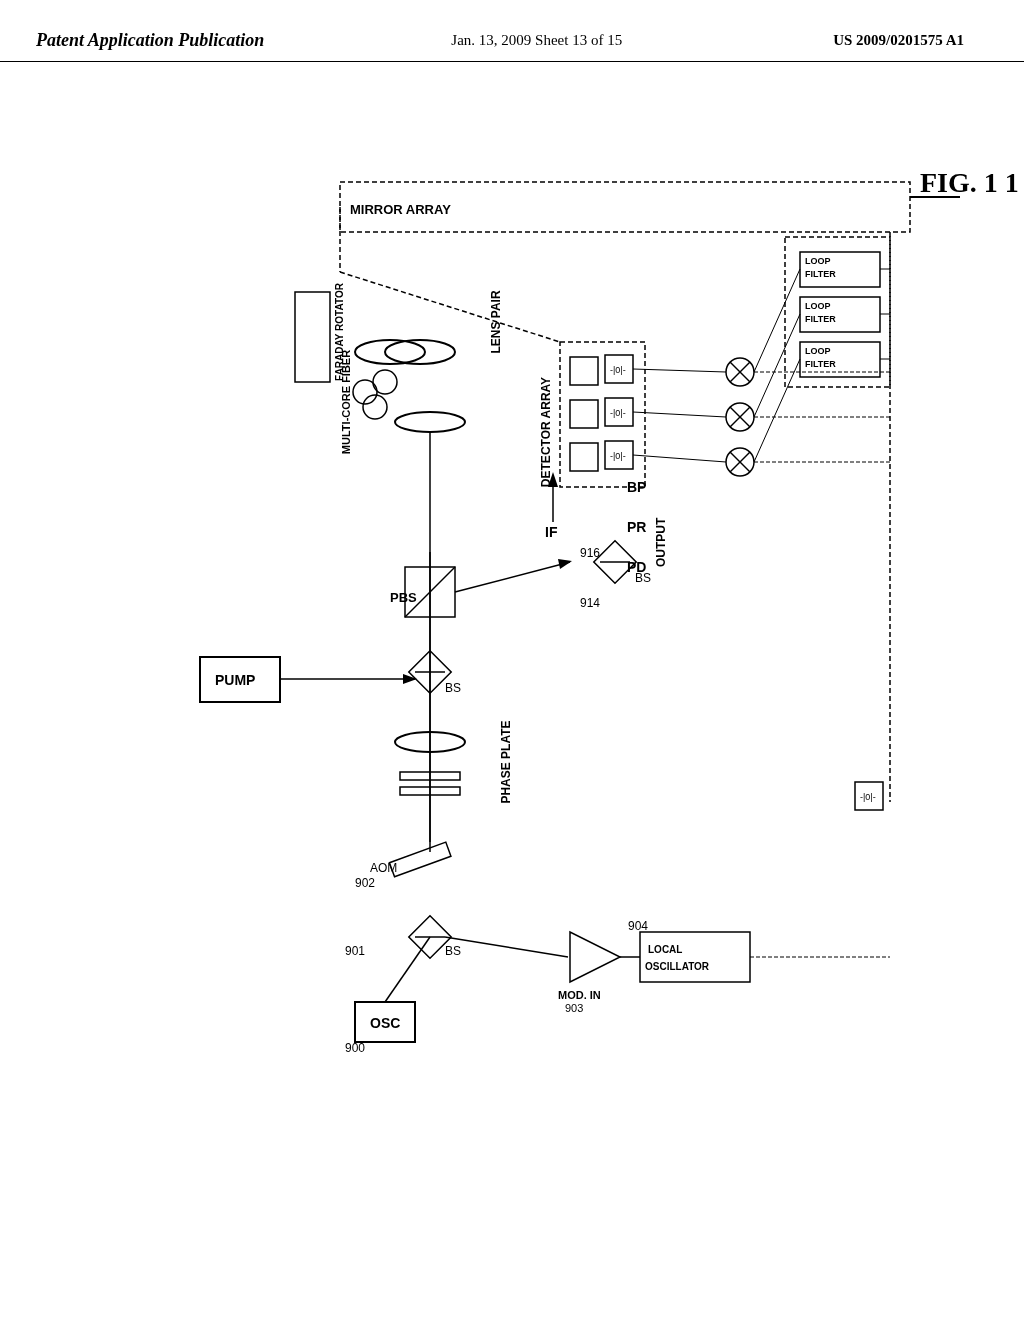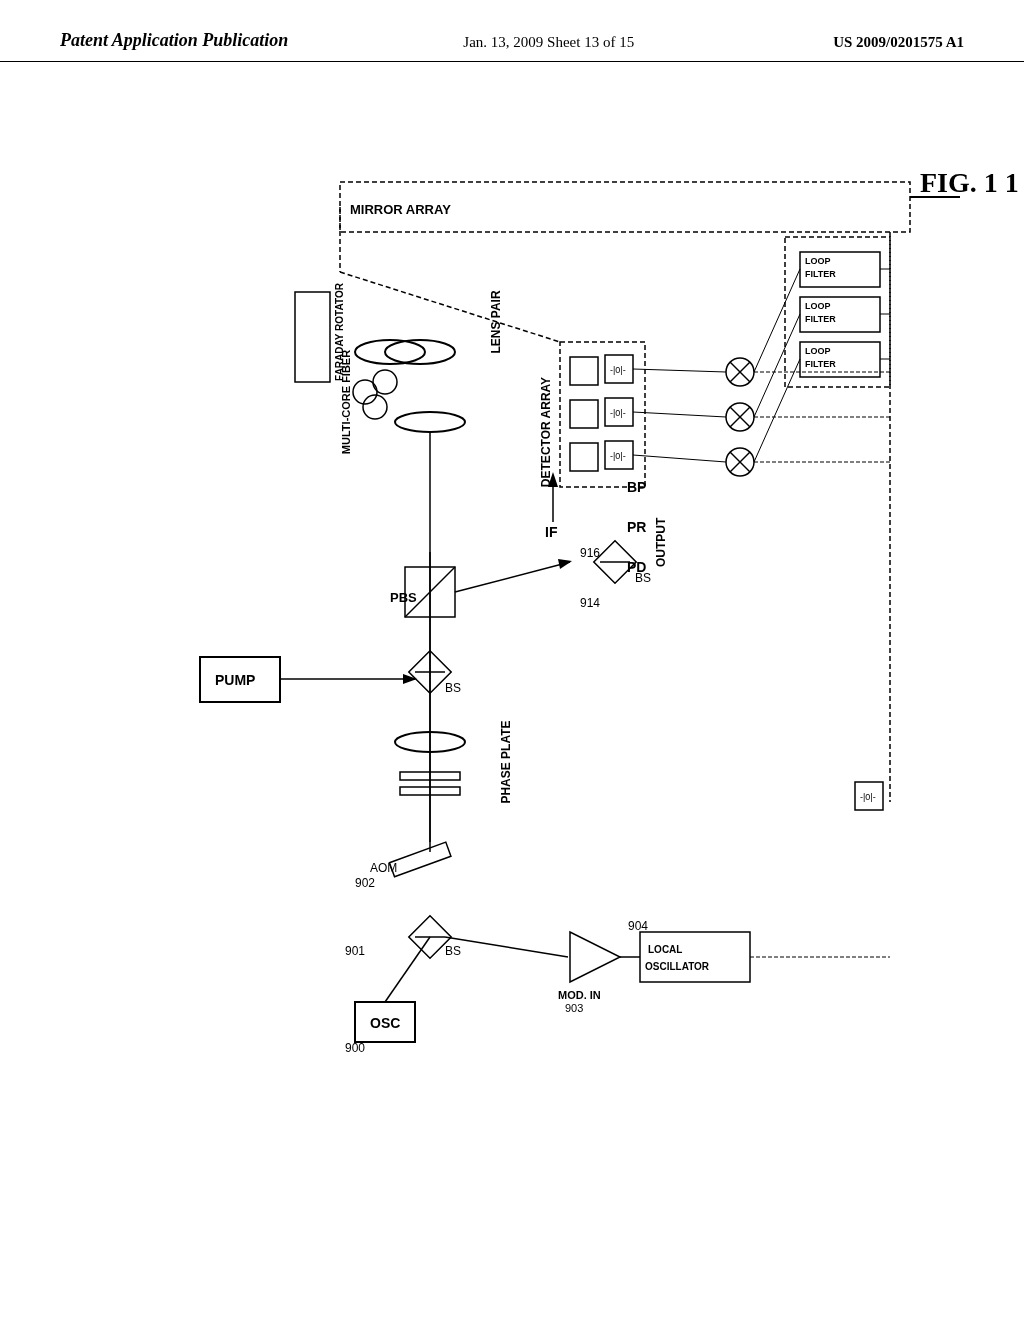--- a/index.html
+++ b/index.html
@@ -13,22 +13,22 @@
     }
     .page {
       width: 1024px;
       height: 1320px;
       position: relative;
       background: #fff;
     }
     .header {
       display: flex;
       justify-content: space-between;
-      align-items: flex-end;
-      padding: 30px 60px 10px 60px;
+      align-items: center;
+      padding: 30px 60px 10px 36px;
       border-bottom: 1px solid #000;
     }
     .header-left {
       font-size: 18px;
       font-weight: bold;
       font-style: italic;
     }
     .header-center {
       font-size: 15px;
       text-align: center;

